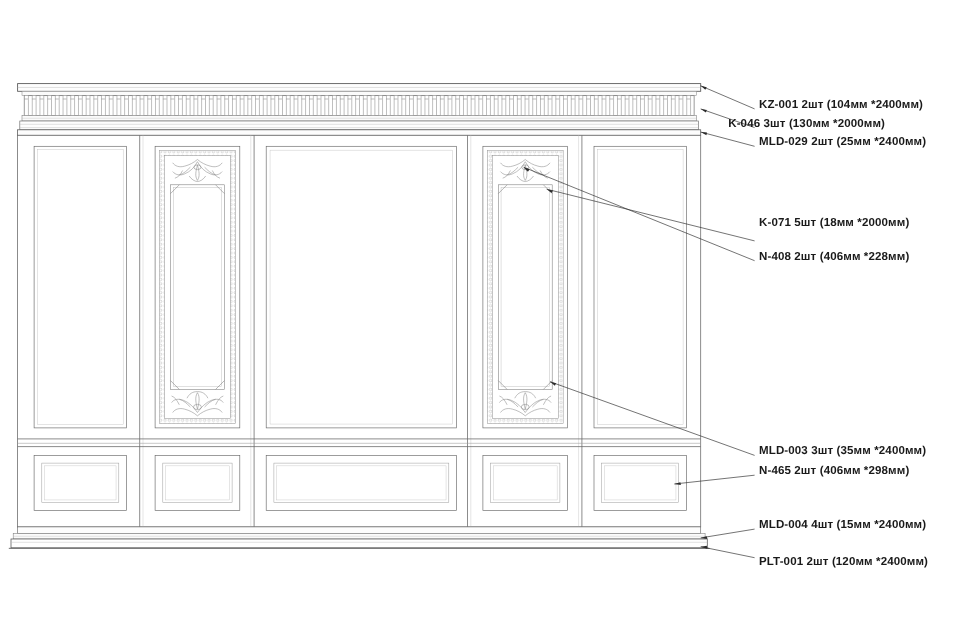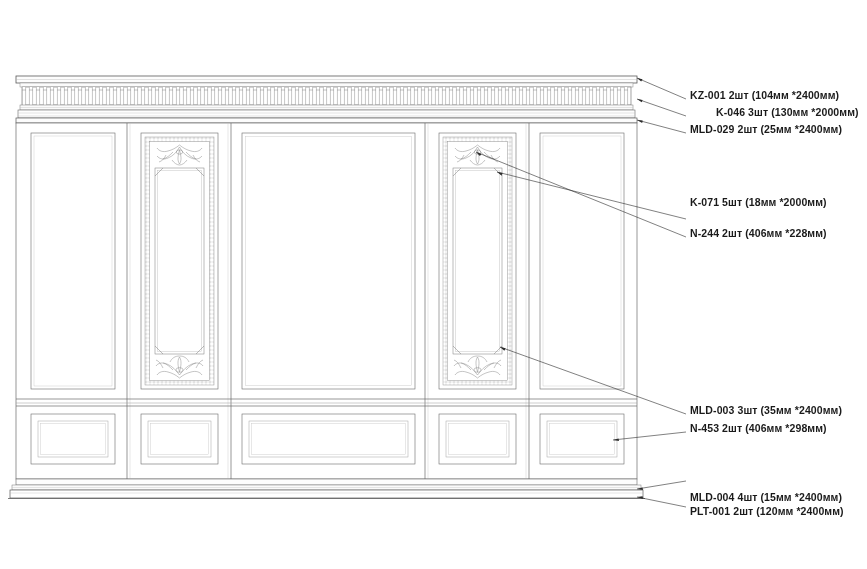--- a/index.html
+++ b/index.html
@@ -255,23 +255,23 @@
       <path d="M637 497 L642.6 496.2 L643 498.8 Z" fill="#2b2b2b" stroke="none"></path>
     </g>
 
     <g stroke="#2b2b2b" stroke-width="0.5">
       <line x1="637" y1="76" x2="690" y2="76" stroke="#2b2b2b" stroke-width="0.4" opacity="0"></line>
     </g>
   </svg>
 
   <div class="labels-layer">
     <div class="label" style="left:690px; top:89px;">KZ-001 2шт (104мм *2400мм)</div>
-    <div class="label" style="left:716px; top:106px;text-align:right;">K-046 3шт (130мм *2000мм)</div>
+    <div class="label" style="left:662px; top:106px;text-align:right;">K-046 3шт (130мм *2000мм)</div>
     <div class="label" style="left:690px; top:123px;">MLD-029 2шт (25мм *2400мм)</div>
     <div class="label" style="left:690px; top:196px;">K-071 5шт (18мм *2000мм)</div>
-    <div class="label" style="left:690px; top:227px;">N-244 2шт (406мм *228мм)</div>
+    <div class="label" style="left:690px; top:227px;">N-408 2шт (406мм *228мм)</div>
     <div class="label" style="left:690px; top:404px;text-align:right;">MLD-003 3шт (35мм *2400мм)</div>
-    <div class="label" style="left:690px; top:422px;">N-453 2шт (406мм *298мм)</div>
-    <div class="label" style="left:690px; top:471px;margin-top:20px;">MLD-004 4шт (15мм *2400мм)</div>
+    <div class="label" style="left:690px; top:422px;">N-465 2шт (406мм *298мм)</div>
+    <div class="label" style="left:690px; top:471px;">MLD-004 4шт (15мм *2400мм)</div>
     <div class="label" style="left:690px; top:505px;">PLT-001 2шт (120мм *2400мм)</div>
   </div>
 
 </div>
 
 </body></html>

